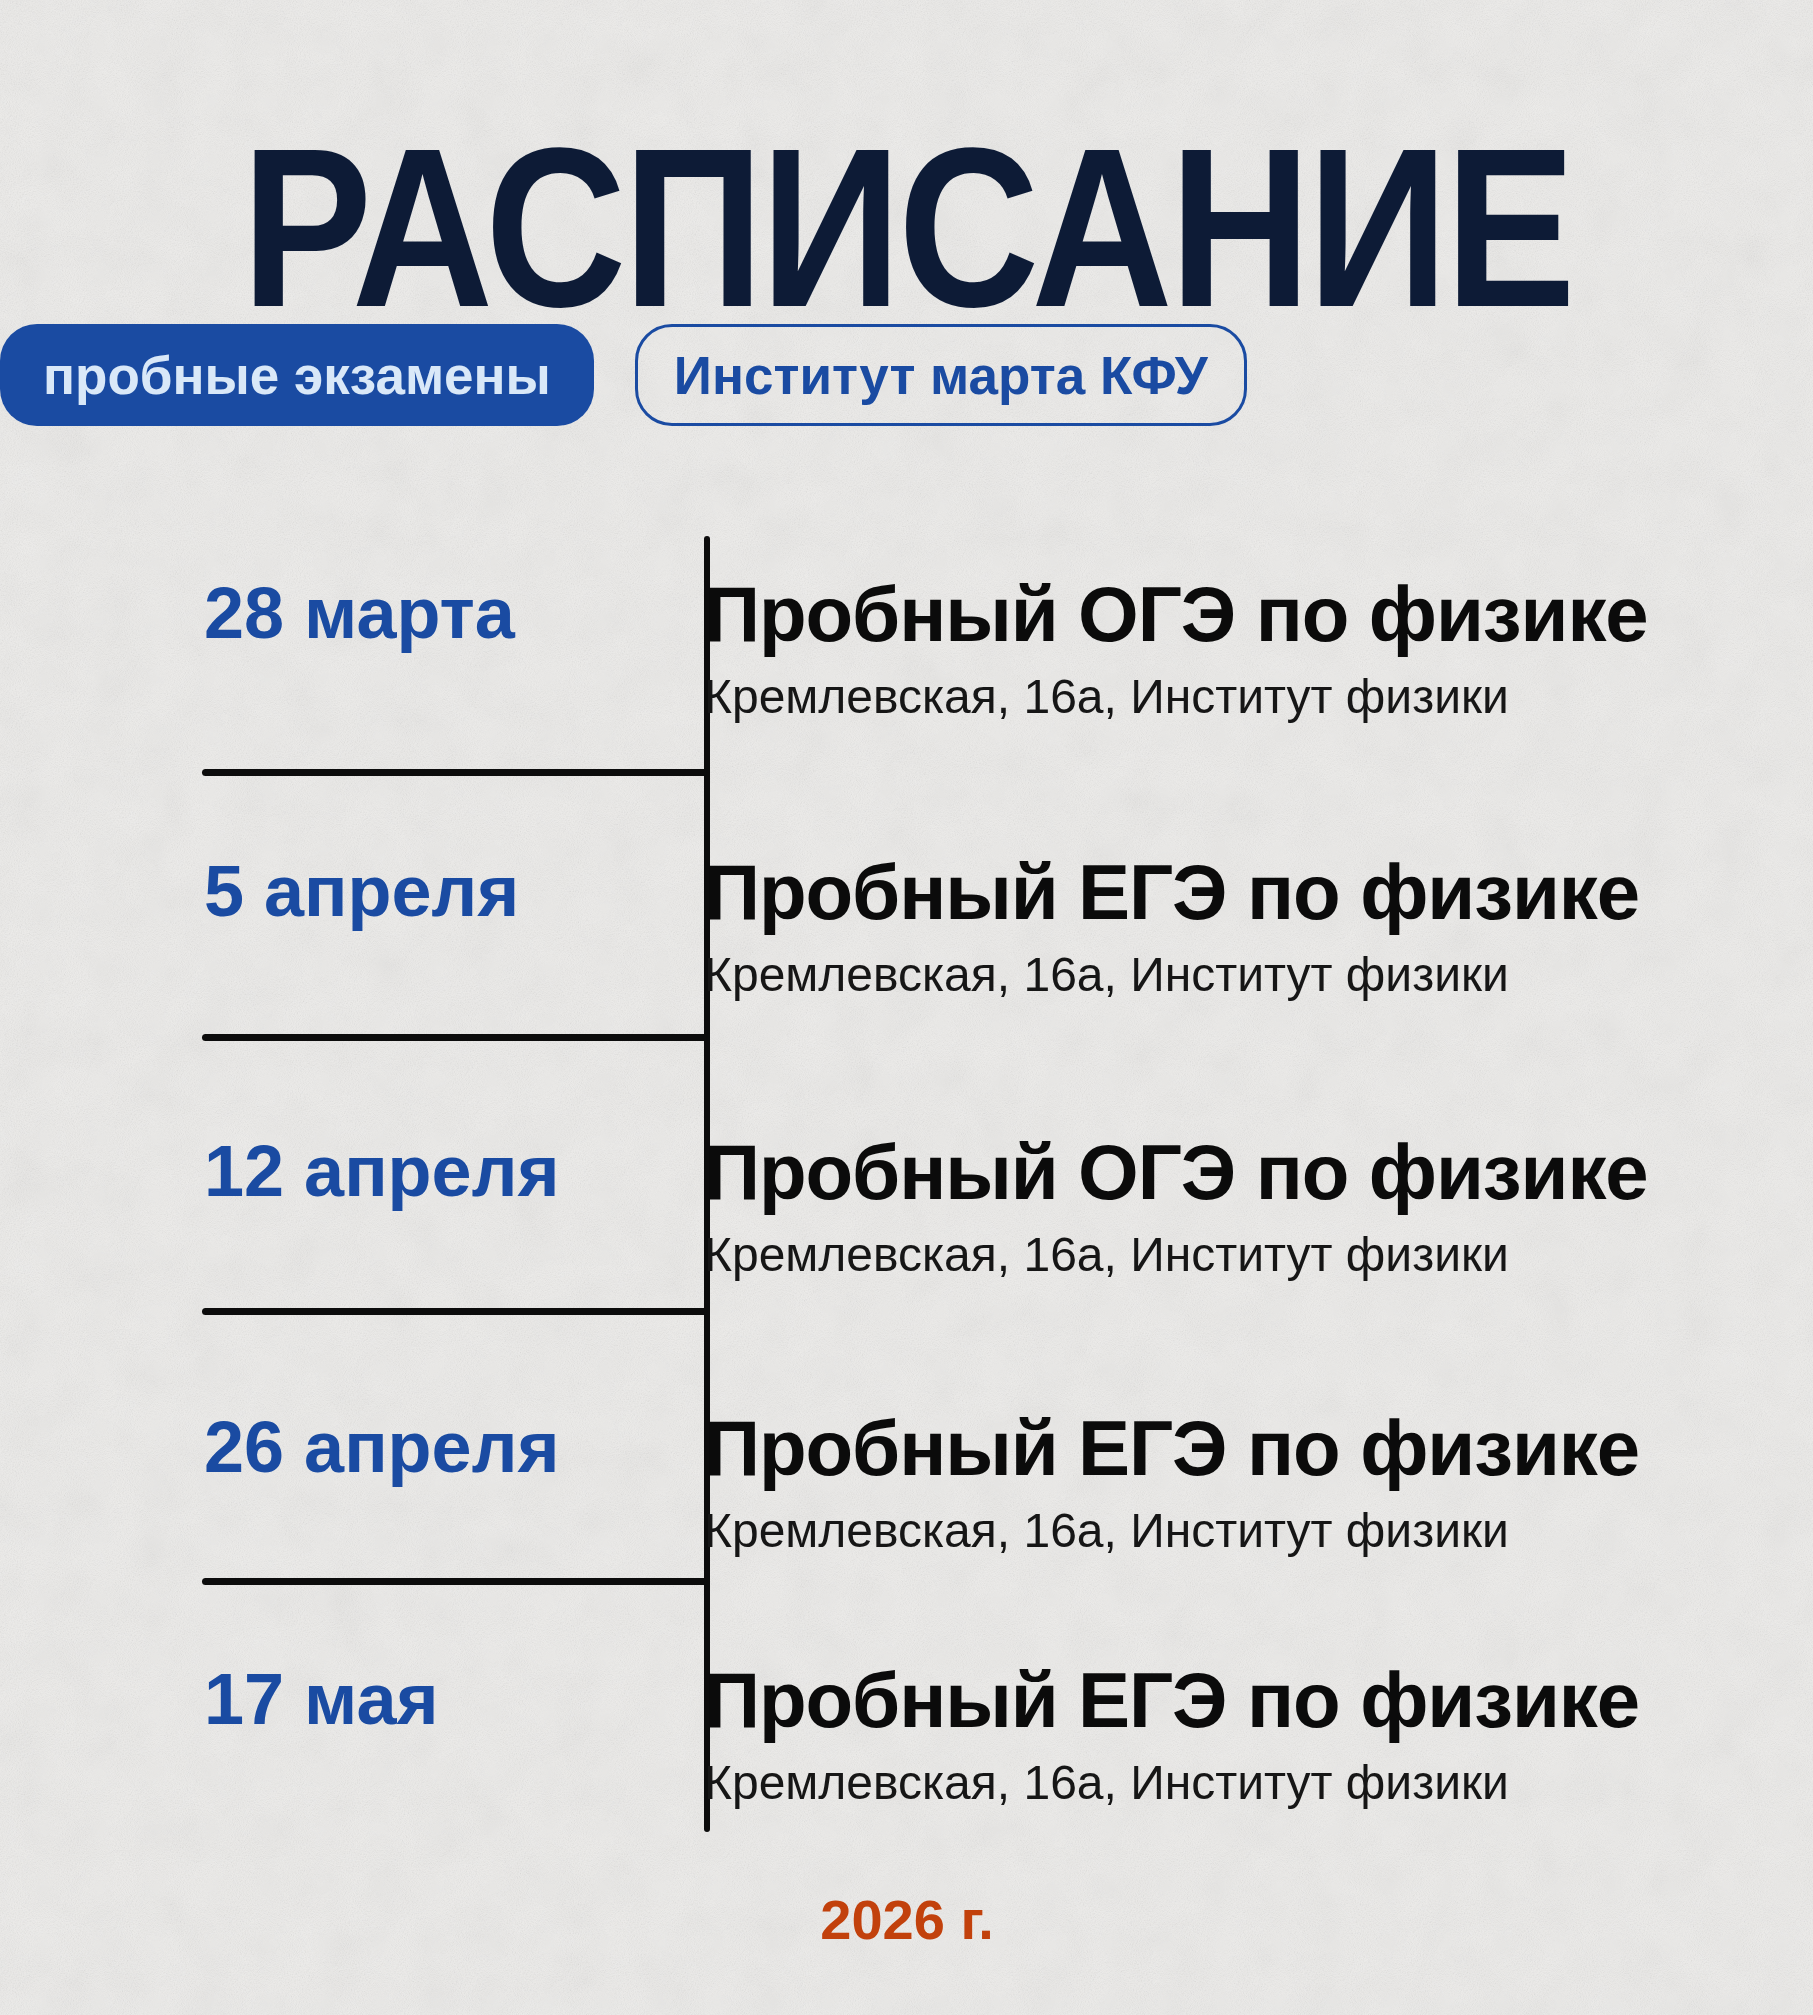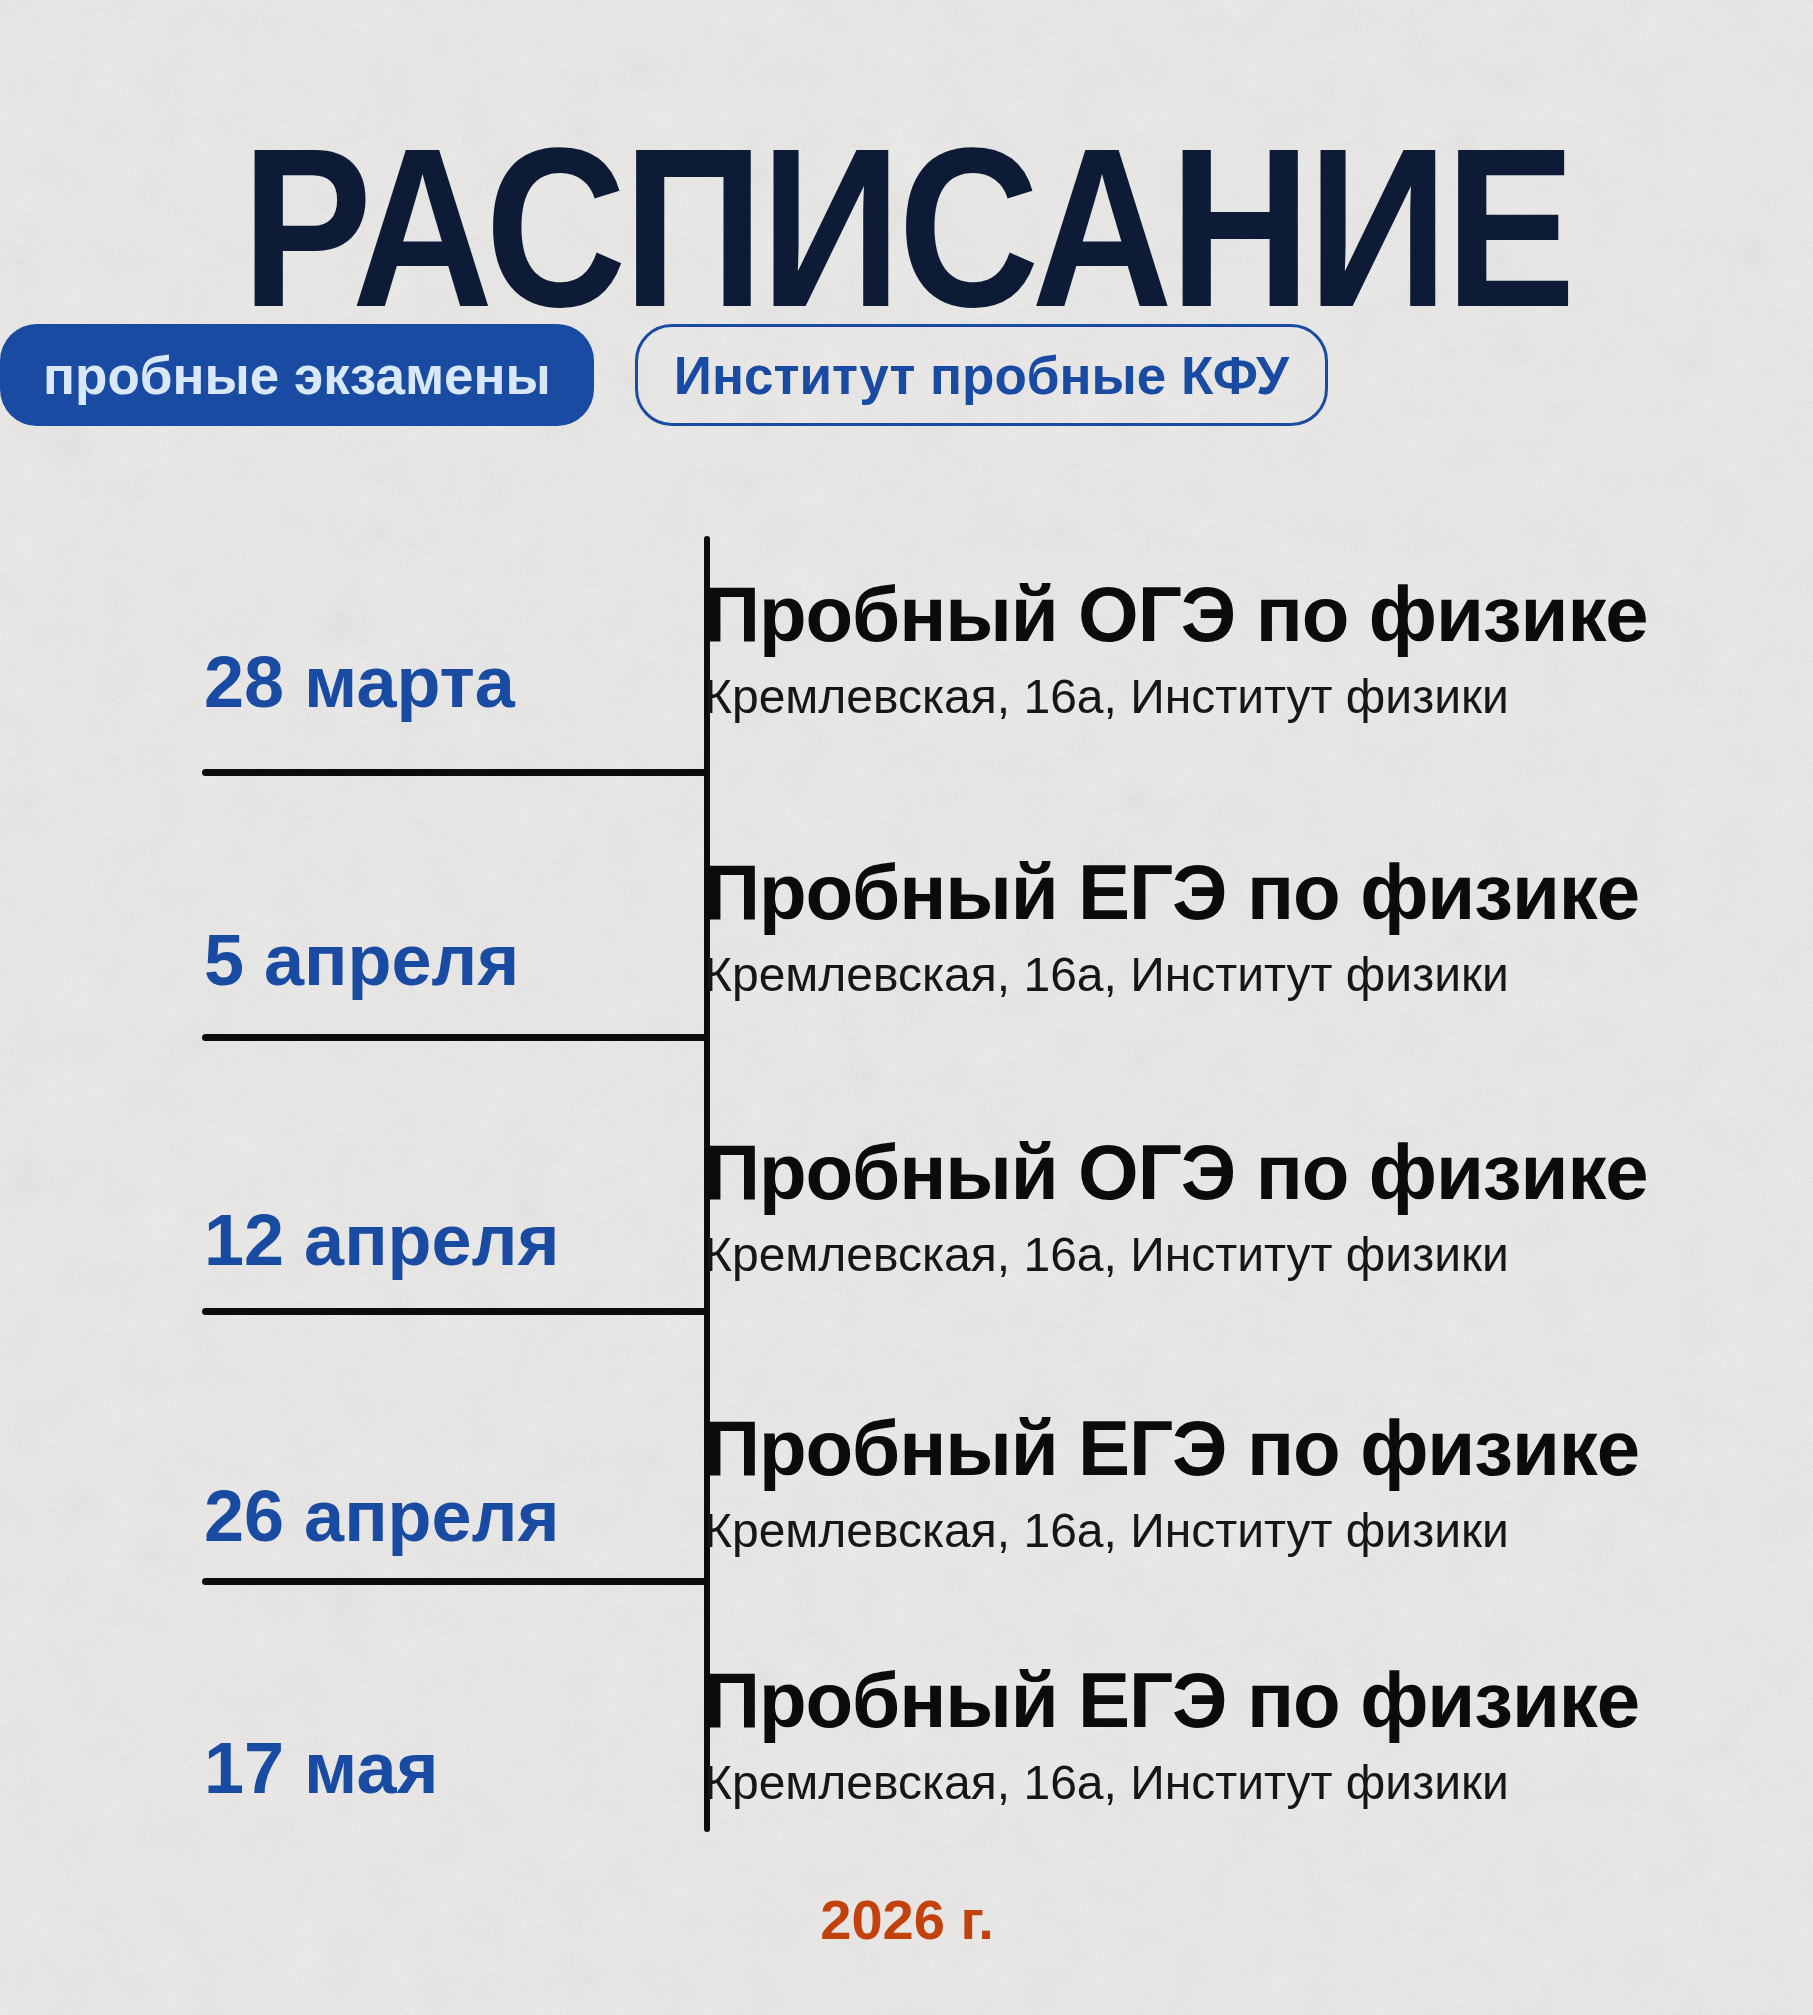--- a/index.html
+++ b/index.html
@@ -76,21 +76,21 @@
     border-radius: 3.9px;
   }
   .sep-1 { top: 769px; }
   .sep-2 { top: 1034px; }
   .sep-3 { top: 1308px; }
   .sep-4 { top: 1578px; }
   .row {
     position: absolute;
     left: 0; width: 1814px;
     display: flex;
-    align-items: flex-end;
+    align-items: flex-start;
   }
   .row-1 { top: 572px; }
   .row-2 { top: 850px; }
   .row-3 { top: 1130px; }
   .row-4 { top: 1406px; }
   .row-5 { top: 1658px; }
   .date {
     width: 704px;
     padding-left: 204px;
     box-sizing: border-box;
@@ -151,21 +151,21 @@
     <rect width="100%" height="100%" filter="url(#grain)"></rect>
   </svg>
 
   <h1 class="page-title">РАСПИСАНИЕ</h1>
 
   <div class="badges">
     <div class="badge badge-filled">
       <span>пробные экзамены</span>
     </div>
     <div class="badge badge-outline">
-      <span>Институт пробные КФУ</span>
+      <span>Институт марта КФУ</span>
     </div>
   </div>
 
   <div class="vline"></div>
   <div class="sep sep-1"></div>
   <div class="sep sep-2"></div>
   <div class="sep sep-3"></div>
   <div class="sep sep-4"></div>
 
   <div class="row row-1">

